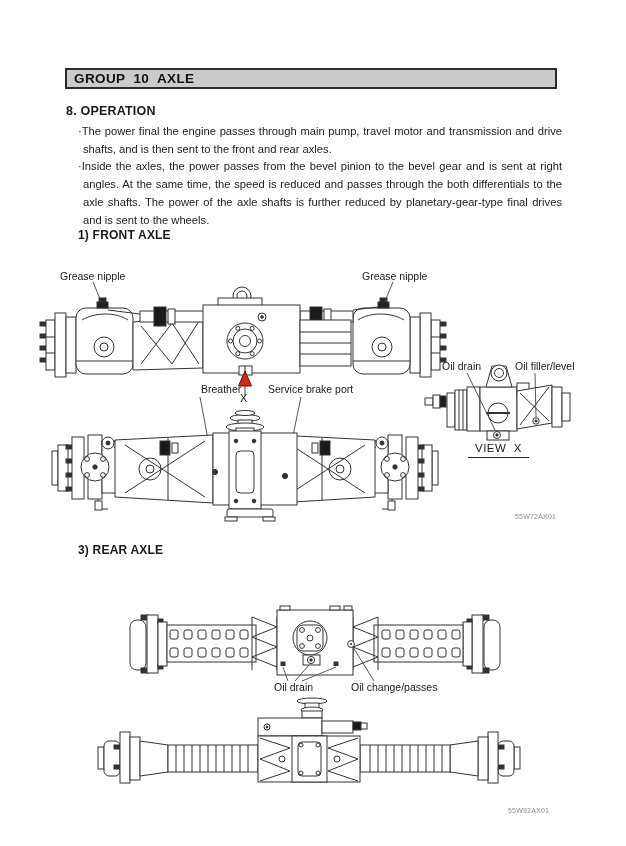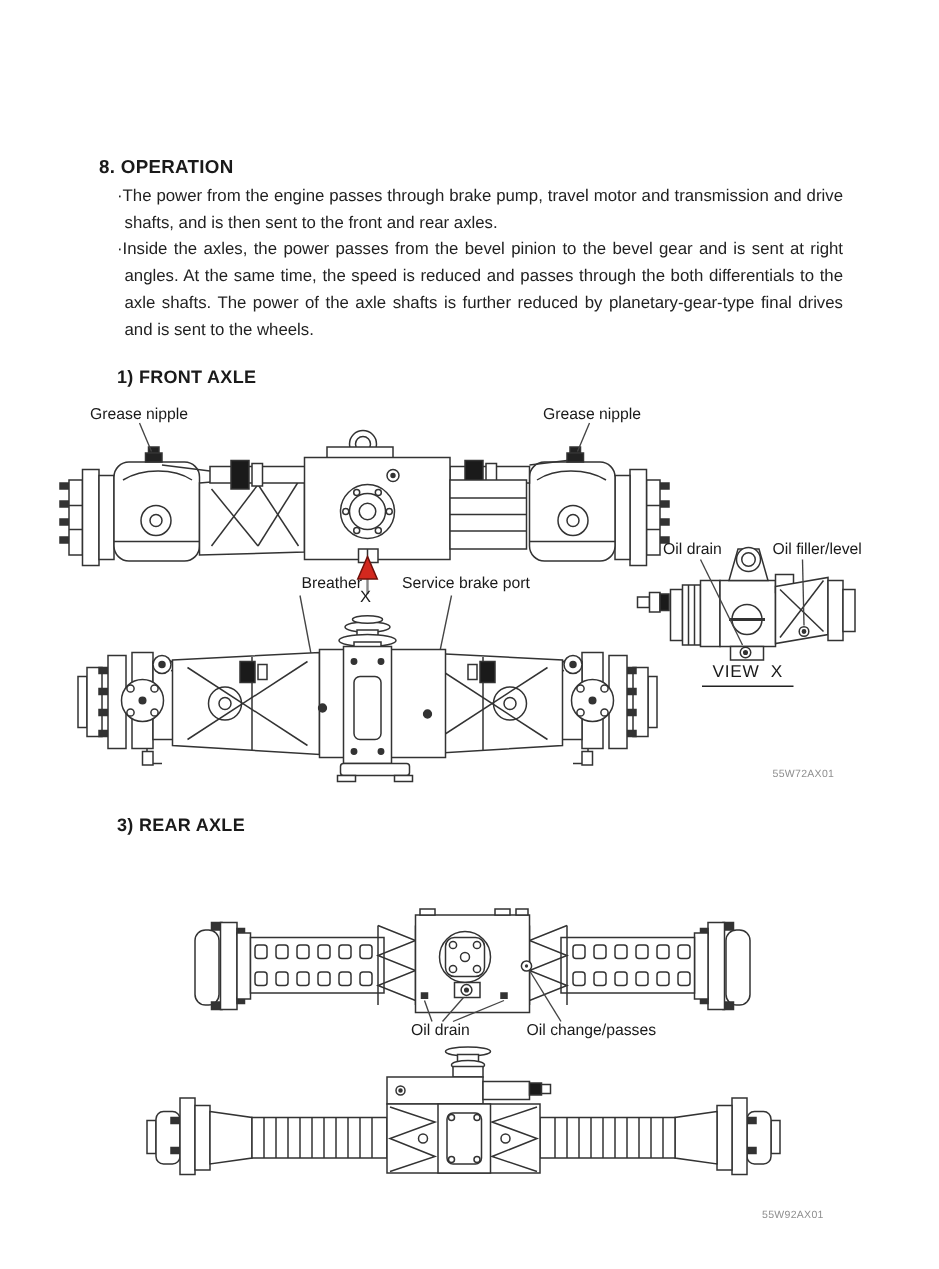--- a/index.html
+++ b/index.html
@@ -23,21 +23,21 @@
 
   .op-title { position:absolute; left:66px; top:104px; font-weight:bold; font-size:12.5px; letter-spacing:.2px; }
 
   .paras {
     position:absolute; left:78px; top:123px; width:484px;
     font-size:11.2px; line-height:17.7px; text-align:justify; color:#222;
   }
   .para { padding-left:5px; text-indent:-5px; }
 
   .sub-title { position:absolute; font-weight:bold; font-size:12px; letter-spacing:.2px; }
-  #front-title { left:78px; top:228px;margin-top:16px; }
+  #front-title { left:78px; top:228px; }
   #rear-title  { left:78px; top:543px; }
 
   .fig { position:absolute; left:0; width:614px; }
   #fig-front { top:265px; height:268px; }
   #fig-rear  { top:575px; height:255px; }
   .fig svg { position:absolute; left:0; top:0; display:block; }
 
   .lbl { position:absolute; font-size:10.5px; white-space:nowrap; color:#1a1a1a; }
   .lbl.xmark { font-size:11px; }
   .viewx {
@@ -58,25 +58,28 @@
   #code-front   { left:515px; top:248px; }
   #lbl-oildrain2{ left:274px; top:106px; }
   #lbl-oilchange{ left:351px; top:106px; }
   #code-rear    { left:508px; top:232px; }
 </style>
 </head>
 <body>
 
 <div class="page">
 
+  <div class="header-bar">
+    <span>GROUP 10 AXLE</span>
+  </div>
 
   <div class="op-title">8. OPERATION</div>
 
   <div class="paras">
-    <p class="para">·The power from the engine passes through brake pump, travel motor and transmission and drive shafts, and is then sent to the front and rear axles.</p>
+    <p class="para">·The power final the engine passes through main pump, travel motor and transmission and drive shafts, and is then sent to the front and rear axles.</p>
     <p class="para">·Inside the axles, the power passes from the bevel pinion to the bevel gear and is sent at right angles. At the same time, the speed is reduced and passes through the both differentials to the axle shafts. The power of the axle shafts is further reduced by planetary-gear-type final drives and is sent to the wheels.</p>
   </div>
 
   <div id="front-title" class="sub-title">1) FRONT AXLE</div>
 
   <div id="fig-front" class="fig">
     <svg width="626" height="268" viewBox="0 0 626 268">
       <defs>
         <g id="fa-end" stroke="#333" stroke-width="1" fill="#fff">
           <rect x="40" y="57" width="6" height="4" fill="#333"></rect>

